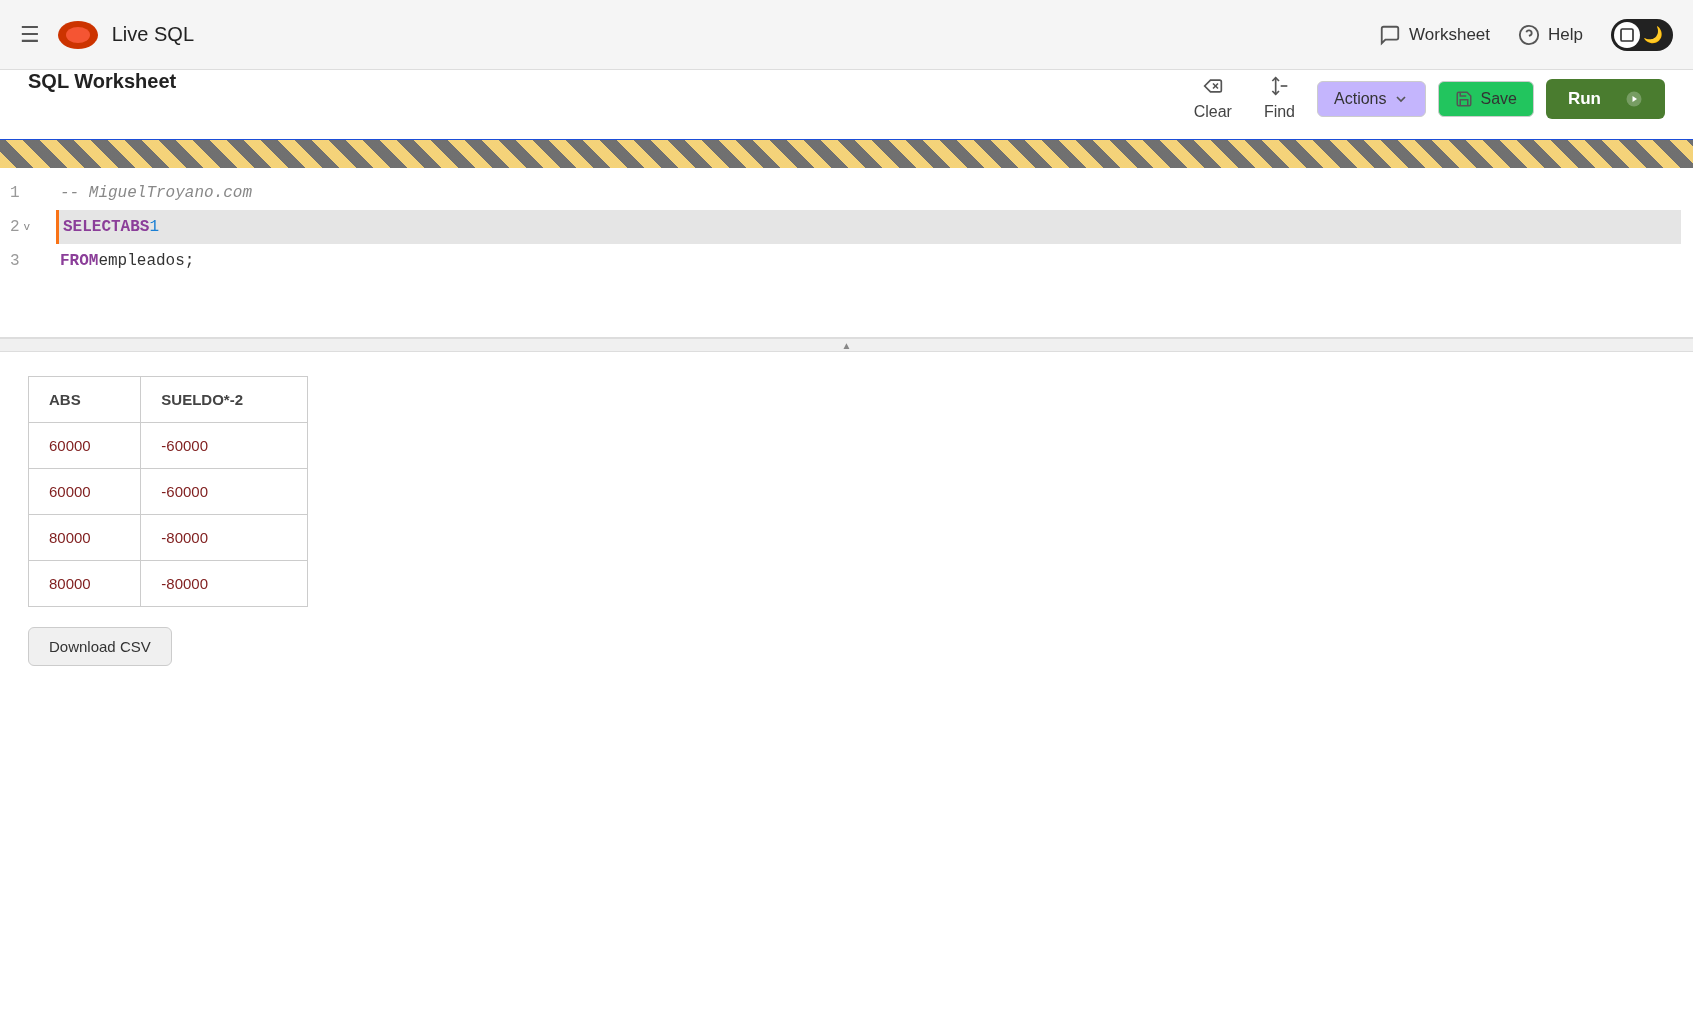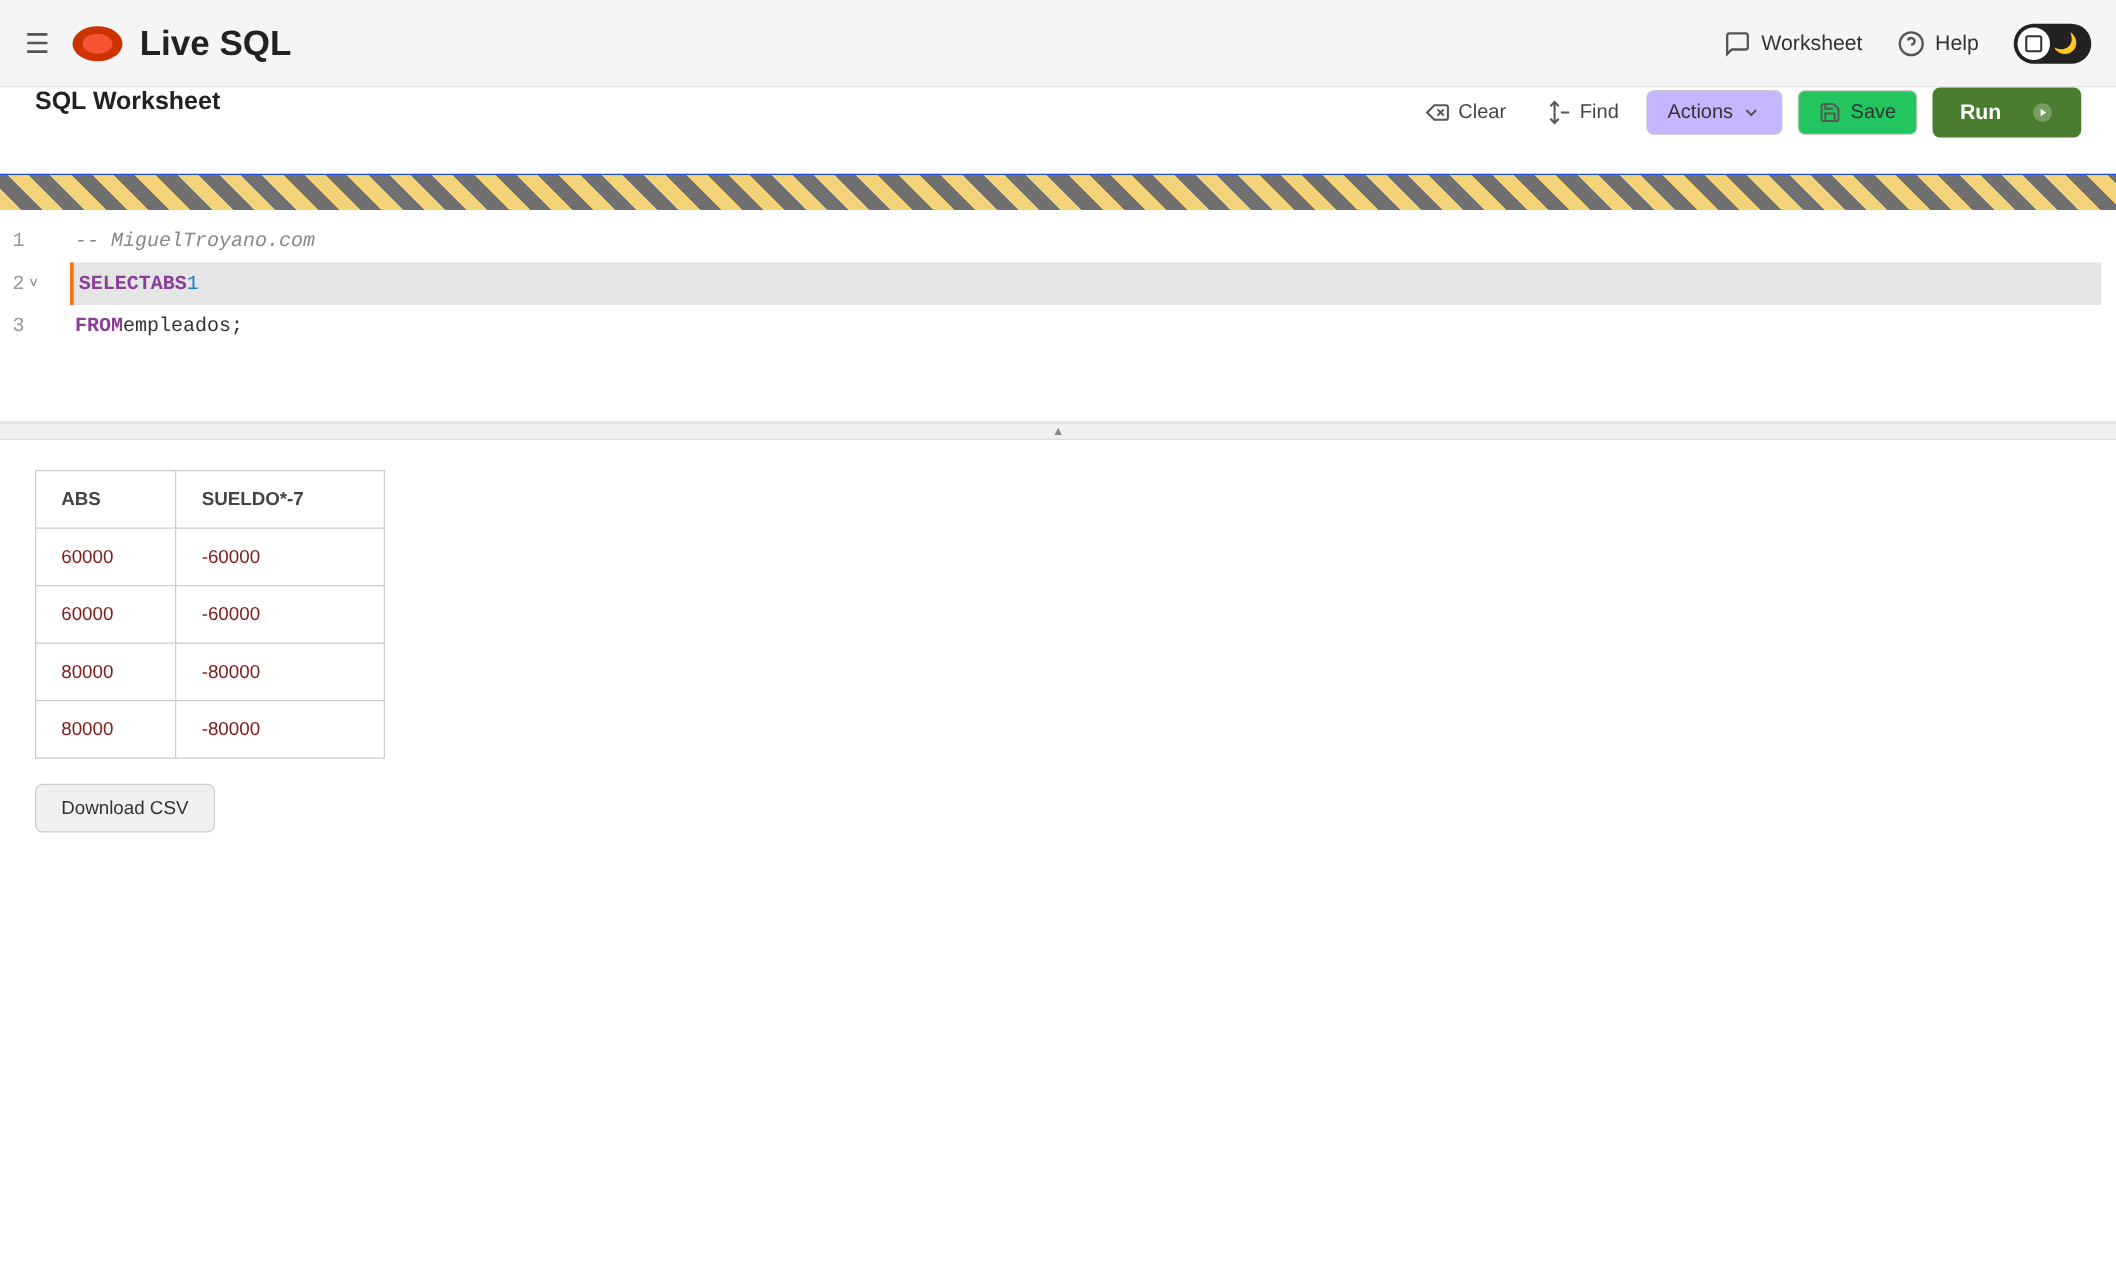--- a/index.html
+++ b/index.html
@@ -19,22 +19,22 @@
       cursor: pointer;
       margin-right: 16px;
       color: #555;
     }
     .nav-logo {
       width: 44px;
       height: 44px;
       margin-right: 12px;
     }
     .nav-title {
-      font-size: 28px;
-      font-weight: 700;
+      font-size: 20px;
+      font-weight: 400;
       color: #222;
       flex: 1;
     }
     .nav-actions {
       display: flex;
       align-items: center;
       gap: 28px;
     }
     .nav-btn {
       display: flex;
@@ -99,20 +99,21 @@
     .toolbar-btn {
       display: flex;
       align-items: center;
       gap: 7px;
       font-size: 16px;
       color: #444;
       cursor: pointer;
       background: none;
       border: none;
       padding: 6px 10px;
+      flex-direction: column;
     }
     .actions-btn {
       display: flex;
       align-items: center;
       gap: 7px;
       font-size: 16px;
       color: #333;
       cursor: pointer;
       background: #c4b5fd;
       border: 1.5px solid #ccc;
@@ -386,21 +387,21 @@
 
 <div class="resize-handle">
   <span class="resize-arrow">▲</span>
 </div>
 
 <div class="results-area">
   <table class="results-table">
     <thead>
       <tr>
         <th>ABS</th>
-        <th>SUELDO*-7</th>
+        <th>SUELDO*-2</th>
       </tr>
     </thead>
     <tbody id="results-body">
     <tr>
           <td>60000</td>
           <td>-60000</td>
         </tr>
         <tr>
           <td>60000</td>
           <td>-60000</td>

